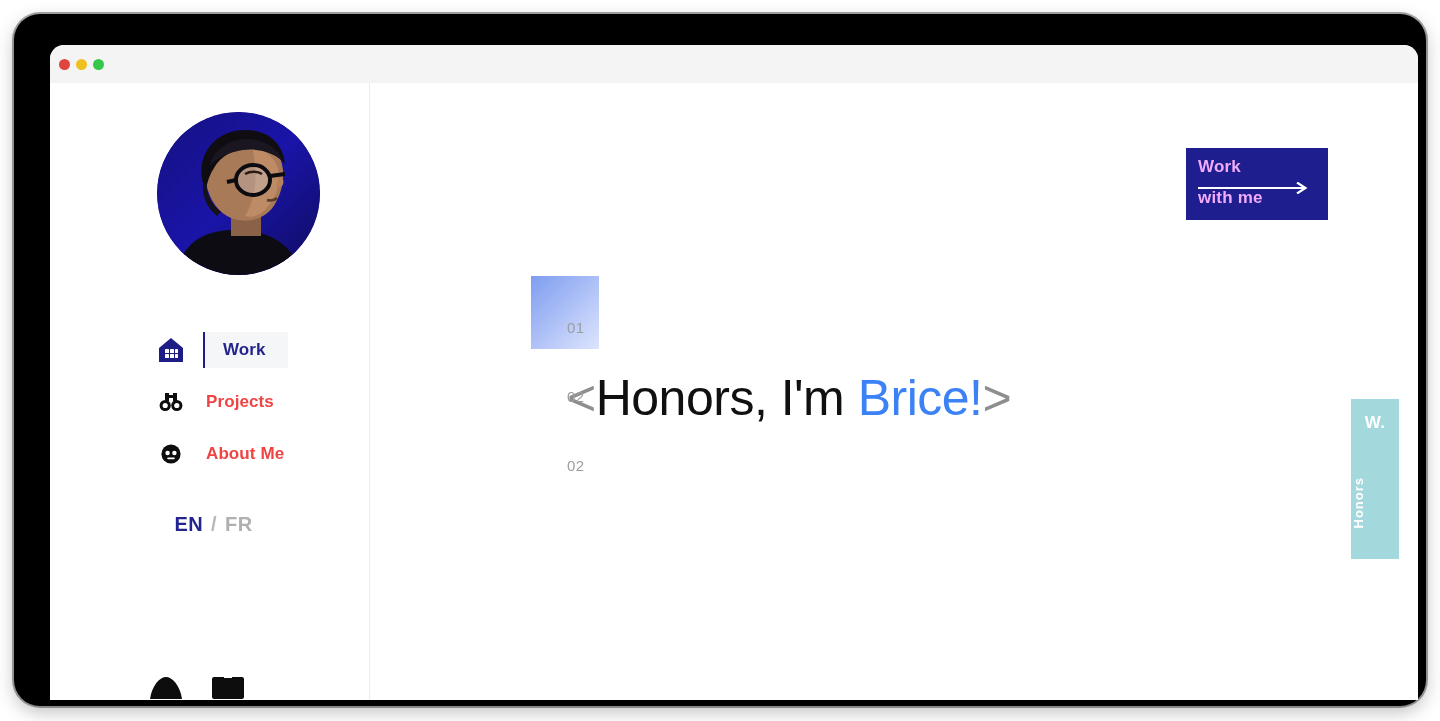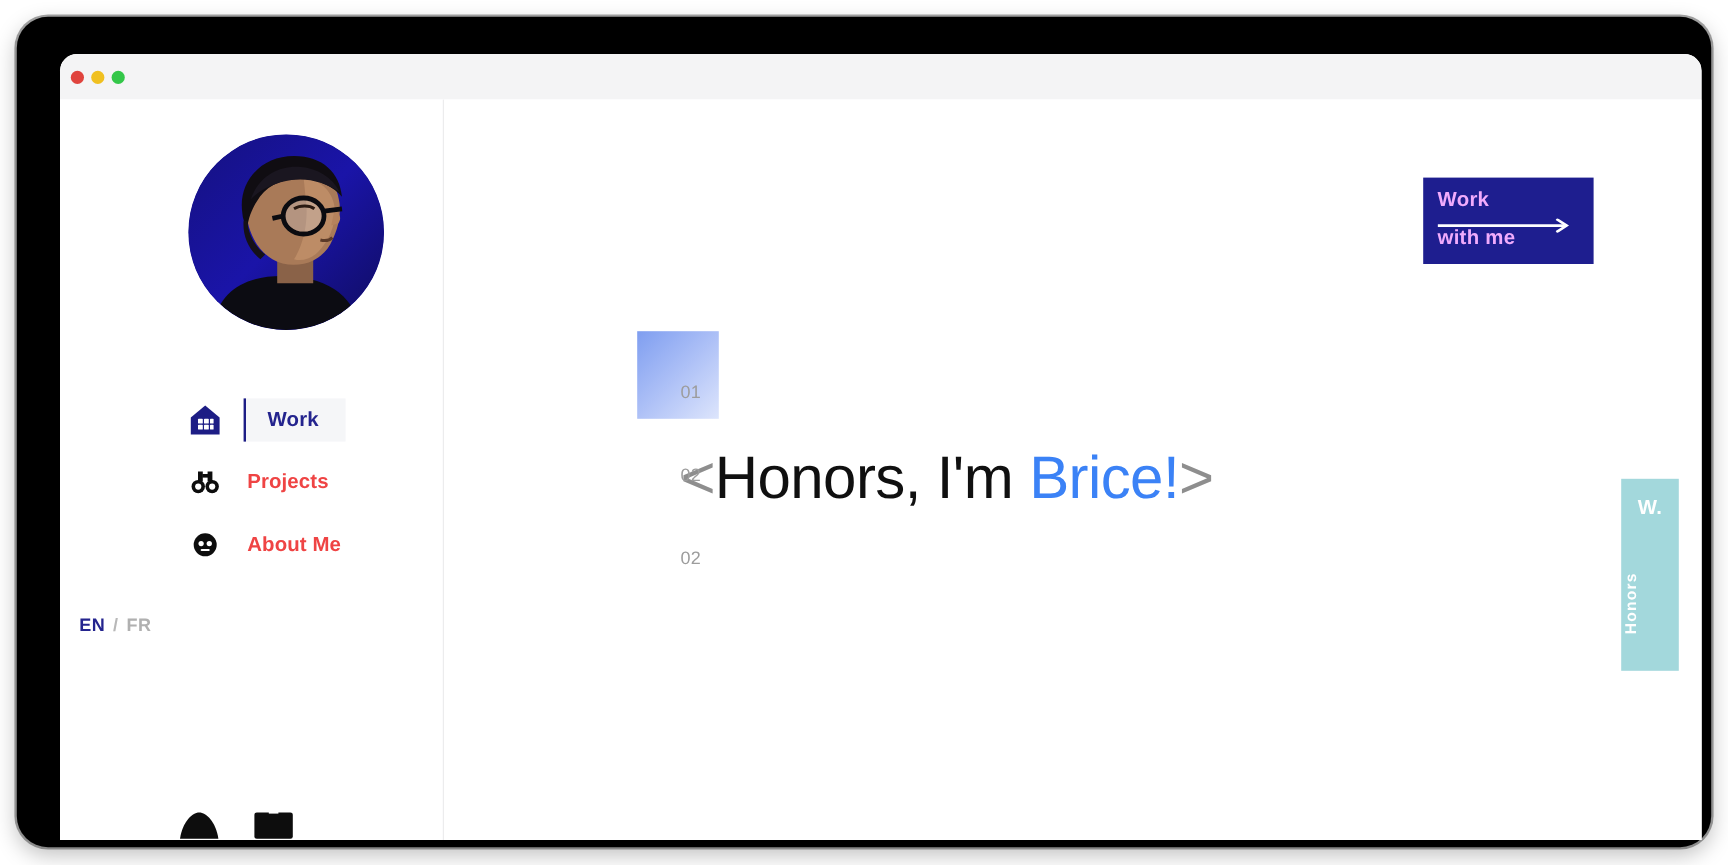--- a/index.html
+++ b/index.html
@@ -97,24 +97,24 @@
     background:#f5f6f8;
     border-left:2px solid #1d1d85;
   }
   .nav-item.active .nav-label{ color:#24248e; }
   .nav-item:not(.active) .nav-chip{
     display:flex; align-items:center;
     margin-left:20px;
   }
 
   #lang{
-    position:absolute; left:16px; top:430px;
+    position:absolute; left:4px; top:430px;
     width:100%;
-    text-align:left;
-    font-size:15px; font-weight:bold;
+    text-align:center;
+    font-size:20px; font-weight:bold;
     letter-spacing:0.4px;
   }
   #lang .lang-active{ color:#24248e; cursor:pointer; }
   #lang .lang-sep{ color:#b8b8b8; padding:0 2px; }
   #lang .lang-inactive{ color:#b0b0b0; cursor:pointer; }
 
   #socials{
     position:absolute; left:98px; top:588px;
     display:flex; gap:26px; align-items:flex-start;
   }

